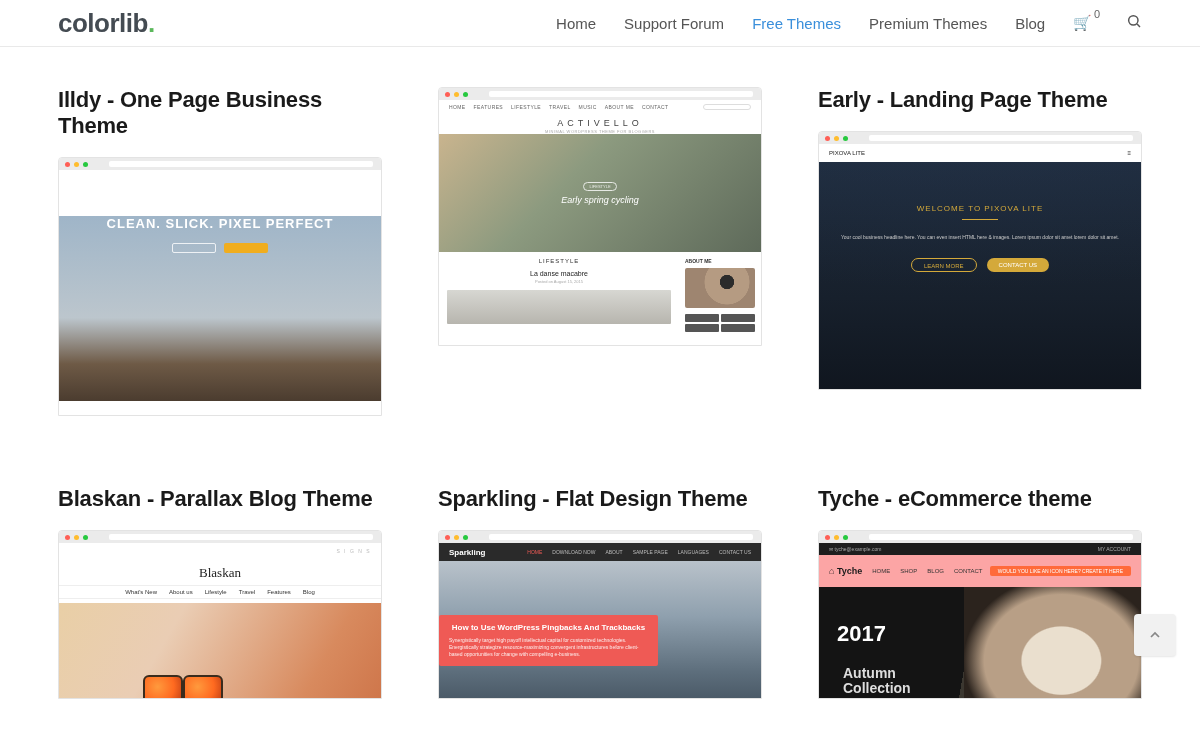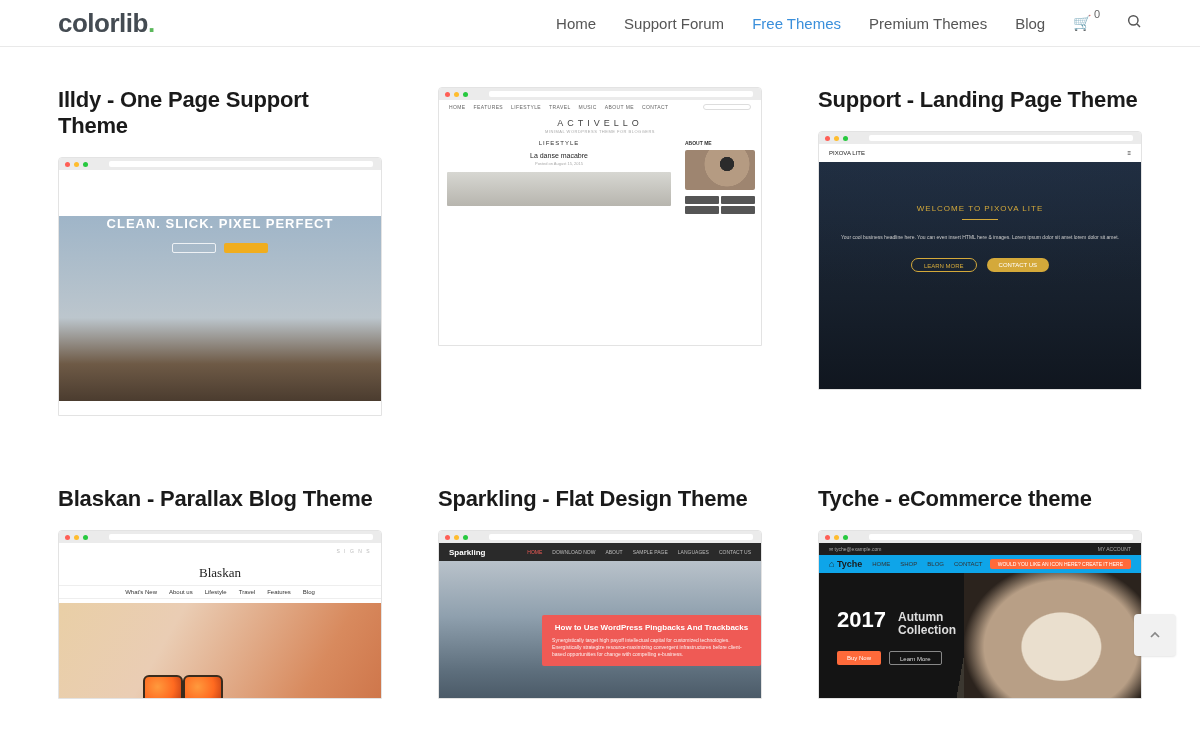--- a/index.html
+++ b/index.html
@@ -202,39 +202,39 @@
       height: 18px; background: #2a2a2a; display: flex; align-items: center; justify-content: space-between;
       padding: 0 10px; color: #ccc; font-size: 6px;
     }
     .sp-top .l { display: flex; align-items: center; gap: 10px; }
     .sp-top .brand { color: #fff; font-weight: 700; font-size: 8px; }
     .sp-top .links { display: flex; gap: 10px; font-size: 5px; color: #bbb; }
     .sp-top .links .active { color: #ef5a55; }
     .sp-hero {
       height: 158px;
       background: linear-gradient(#b9c2ca 0%, #8fa0ae 35%, #5d6e7c 70%, #3d4b58 100%);
-      position: relative; display: flex; align-items: center; justify-content: flex-end;
+      position: relative; display: flex; align-items: center; justify-content: flex-start;
     }
     .sp-panel {
       width: 68%; background: #ef5a55; color: #fff; padding: 8px 10px; border-radius: 2px;
     }
     .sp-panel h4 { font-size: 8px; font-weight: 700; text-align: center; }
     .sp-panel p { font-size: 5px; margin-top: 5px; line-height: 1.4; color: rgba(255,255,255,.9); }
 
     
     .ty-bar { height: 12px; background: #1e1e1e; display: flex; justify-content: space-between; align-items: center; padding: 0 10px; font-size: 5px; color: #aaa; }
-    .ty-nav { height: 18px; display: flex; align-items: center; justify-content: space-between; padding: 0 10px; font-size: 6px; color: #333; background: #0ea5e9; }
+    .ty-nav { height: 32px; display: flex; align-items: center; justify-content: space-between; padding: 0 10px; font-size: 6px; color: #333; background: #fca5a5; }
     .ty-nav .l { display: flex; align-items: center; gap: 10px; }
     .ty-nav .brand { color: #1a1a1a; font-weight: 700; font-size: 9px; }
     .ty-nav .links { display: flex; gap: 10px; }
     .ty-nav .note { font-size: 5px; background: #ff6a3a; color: #fff; padding: 2px 8px; border-radius: 2px; }
     .ty-hero { height: 184px; background: linear-gradient(100deg,#141414 0 45%, #3b3730 45% 100%); display: flex; }
     .ty-left { width: 45%; color: #fff; padding: 34px 0 0 18px; }
     .ty-left h1 { font-size: 22px; font-weight: 700; }
-    .ty-left .sub { font-size: 12px; display: inline-block; margin-left: 6px; color: #ddd; line-height: 1.1; vertical-align: top; margin-top: 4px; }
+    .ty-left .sub { font-size: 14px; display: inline-block; margin-left: 6px; color: #ddd; line-height: 1.1; vertical-align: top; margin-top: 19px; }
     .ty-left .btns { margin-top: 14px; display: flex; gap: 8px; }
     .ty-left .btns span { display: inline-block; height: 14px; border-radius: 2px; font-size: 6px; line-height: 14px; padding: 0 10px; }
     .ty-left .btns .buy { background: #ff6a3a; color: #fff; }
     .ty-left .btns .lm { border: 1px solid #888; color: #ddd; }
     .ty-right { flex: 1; background: radial-gradient(140px 120px at 55% 40%, #eadfce 0 28%, #b89f86 29% 55%, #2b231d 70% 100%); }
 
     
     .to-top {
       position: fixed; right: 24px; bottom: 92px;
       width: 42px; height: 42px; border-radius: 4px;
@@ -266,21 +266,21 @@
           <line x1="21" y1="21" x2="16.65" y2="16.65"></line>
         </svg>
     </span>
   </nav>
 </header>
 
 <main class="container">
   <div class="grid">
 
     <article class="card">
-      <h2 class="card-title">Illdy - One Page Support Theme</h2>
+      <h2 class="card-title">Illdy - One Page Business Theme</h2>
       <div class="chrome">
         <div class="chrome-bar">
           <span class="tl r"></span>
           <span class="tl y"></span>
           <span class="tl g"></span>
         </div>
         <div class="preview">
           <div class="illdy-top">
             <div class="illdy-title">CLEAN. SLICK. PIXEL PERFECT</div>
             <div class="illdy-btns">
@@ -327,20 +327,24 @@
                 <span>TRAVEL</span>
                 <span>MUSIC</span>
                 <span>ABOUT ME</span>
                 <span>CONTACT</span>
               </span>
               <span class="srch"></span>
             </div>
             <div class="act-logo">ACTIVELLO</div>
             <div class="act-sub">MINIMAL WORDPRESS THEME FOR BLOGGERS</div>
           </div>
+          <div class="act-hero">
+            <span class="tag">LIFESTYLE</span>
+            <span class="ttl">Early spring cycling</span>
+          </div>
           <div class="act-row">
             <div class="act-left">
               <div class="big">LIFESTYLE</div>
               <div class="post">La danse macabre</div>
               <div class="date">Posted on August 15, 2015</div>
               <div class="img"></div>
             </div>
             <div class="act-right">
               <div class="hh">ABOUT ME</div>
               <div class="pic"></div>
@@ -350,21 +354,21 @@
                   <span></span>
                   <span></span>
                 </div>
             </div>
           </div>
         </div>
       </div>
     </article>
 
     <article class="card">
-      <h2 class="card-title">Support - Landing Page Theme</h2>
+      <h2 class="card-title">Early - Landing Page Theme</h2>
       <div class="chrome">
         <div class="chrome-bar">
           <span class="tl r"></span>
           <span class="tl y"></span>
           <span class="tl g"></span>
         </div>
         <div class="preview">
           <div class="pix-top">
             <span>PIXOVA LITE</span>
             <span>≡</span>

